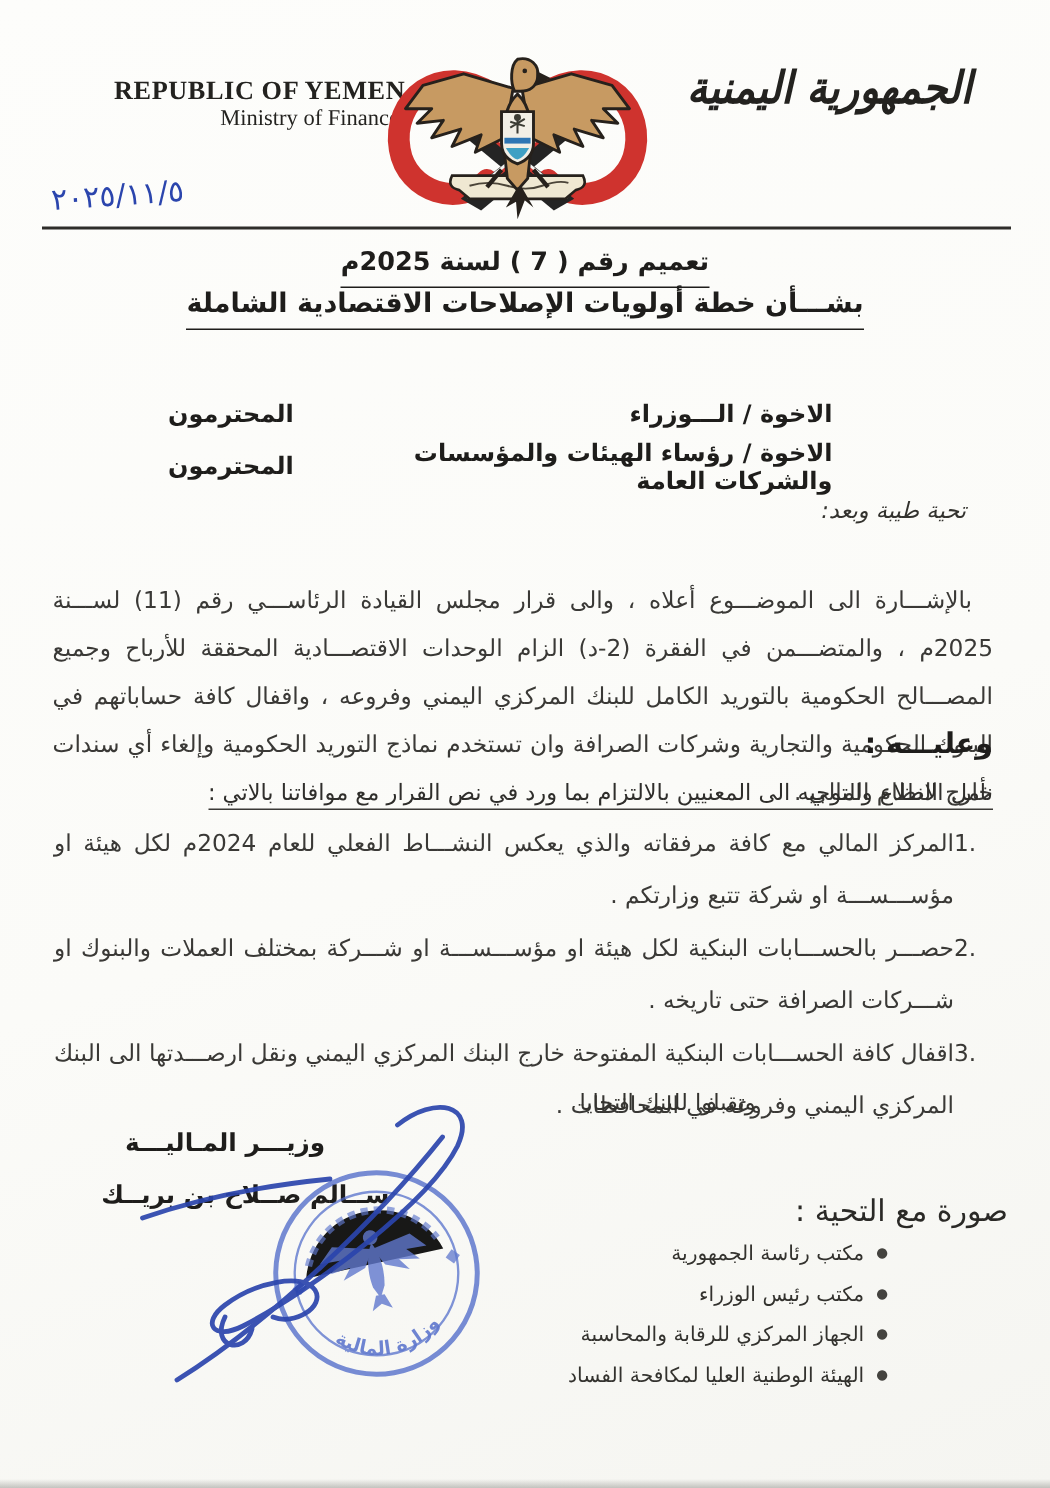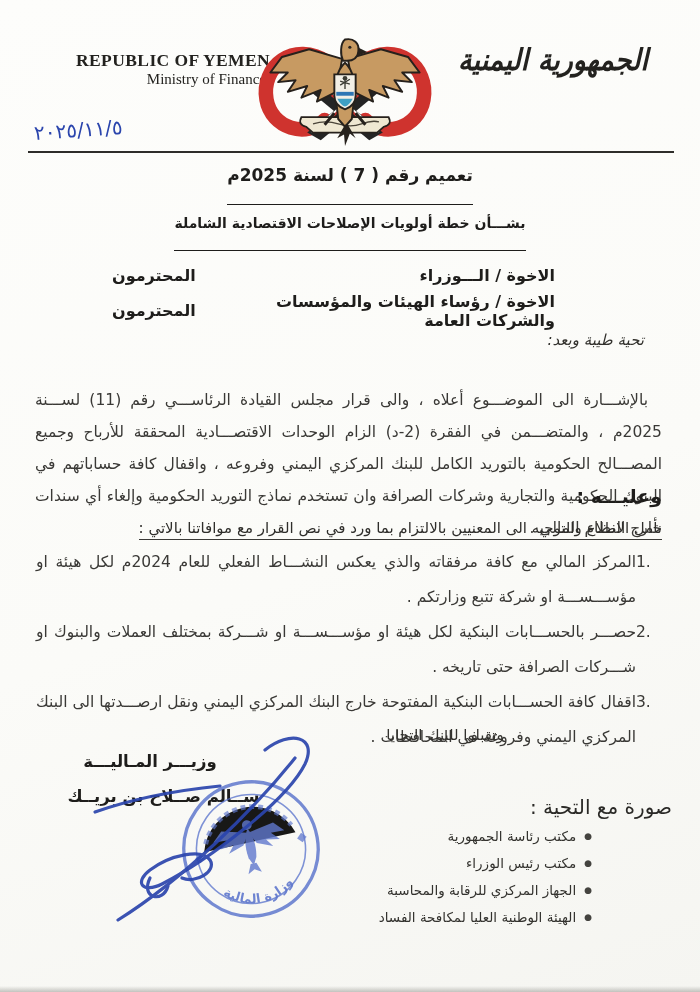--- a/index.html
+++ b/index.html
@@ -14,22 +14,22 @@
   .hdr-ar{position:absolute;right:32px;top:44px;width:230px;text-align:center;direction:rtl;color:#23221f;}
   .hdr-ar .l1{font-size:27px;font-weight:700;font-style:italic;white-space:nowrap;transform:scaleY(1.1);}
   .hdr-ar .l2{font-size:19px;font-weight:700;margin-top:7px;white-space:nowrap;}
   .emblem{position:absolute;left:252px;top:24px;width:186px;height:126px;}
   .date{position:absolute;left:34px;top:118px;direction:ltr;color:#2b45ad;font-size:20px;letter-spacing:1px;transform:rotate(-4deg);white-space:nowrap;}
   .rule{position:absolute;left:28px;right:26px;top:151px;height:2px;background:#2e2d2a;}
 
   
   .title{position:absolute;left:0;right:0;top:165px;text-align:center;direction:rtl;color:#1e1d1b;}
   .title .t1{font-size:17px;font-weight:700;}
-  .title .t2{font-size:14px;font-weight:700;margin-top:10px;}
-  .u{display:inline-block;border-bottom:1.7px solid #1e1d1b;padding-bottom:19px;}
+  .title .t2{font-size:18px;font-weight:700;margin-top:0;}
+  .u{display:inline-block;border-bottom:1.7px solid #1e1d1b;padding-bottom:6px;}
 
   
   .addr{position:absolute;left:30px;right:30px;top:258px;direction:rtl;color:#1e1d1b;font-weight:700;font-size:16px;}
   .addr .row{display:flex;justify-content:space-between;padding-right:115px;padding-left:82px;height:35px;align-items:center;}
   .salutation{position:absolute;right:56px;top:331px;direction:rtl;font-size:15px;color:#33322e;font-style:italic;}
 
   
   .intro{position:absolute;left:35px;right:38px;top:356px;direction:rtl;text-align:justify;text-indent:14px;font-size:15.5px;line-height:32px;color:#3a3936;margin-top:28px;}
   .therefore{position:absolute;right:38px;top:485px;direction:rtl;font-size:19px;font-weight:700;color:#1e1d1b;}
   .directive{position:absolute;right:38px;left:34px;top:519px;direction:rtl;text-align:right;font-size:15px;color:#2f2e2b;}

